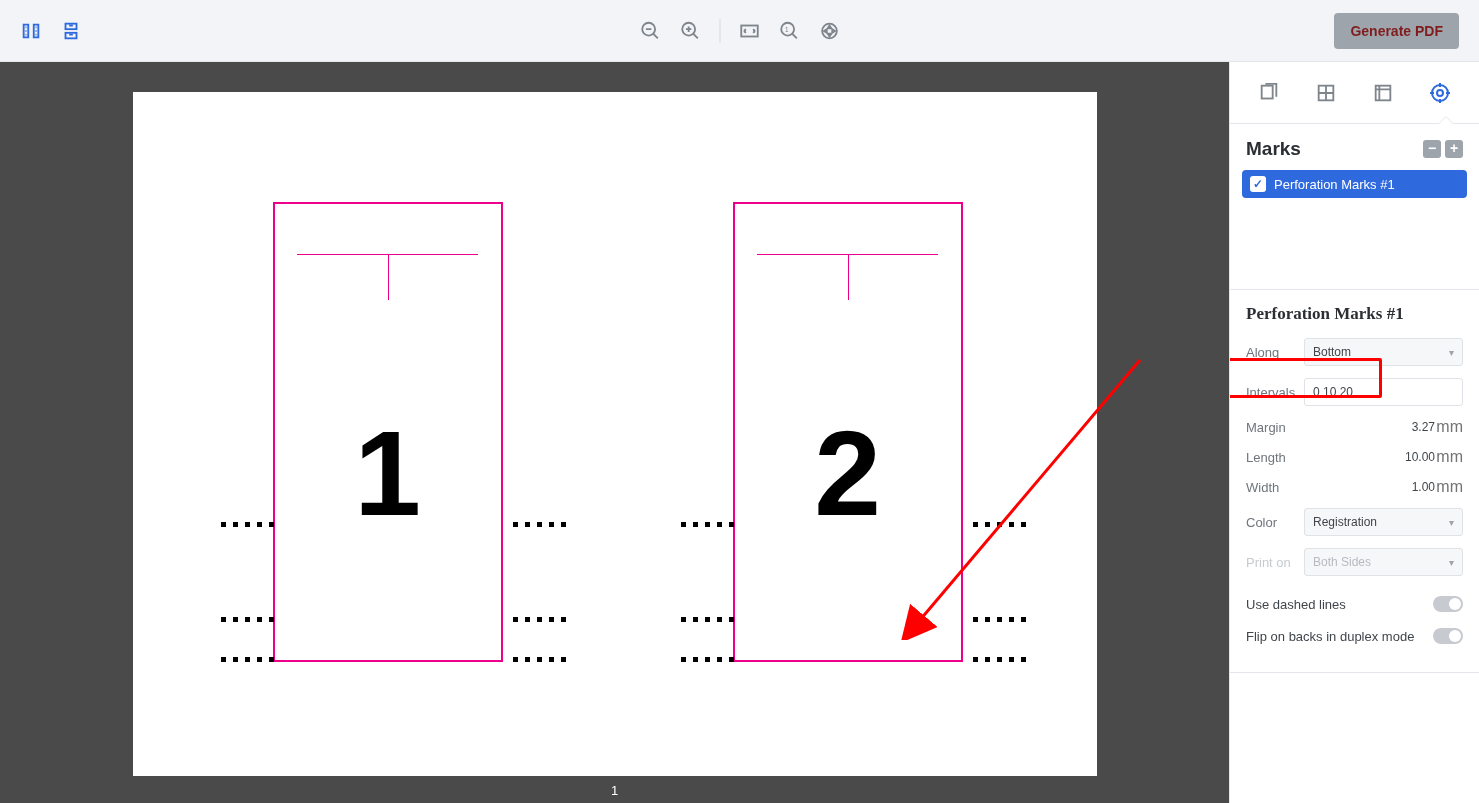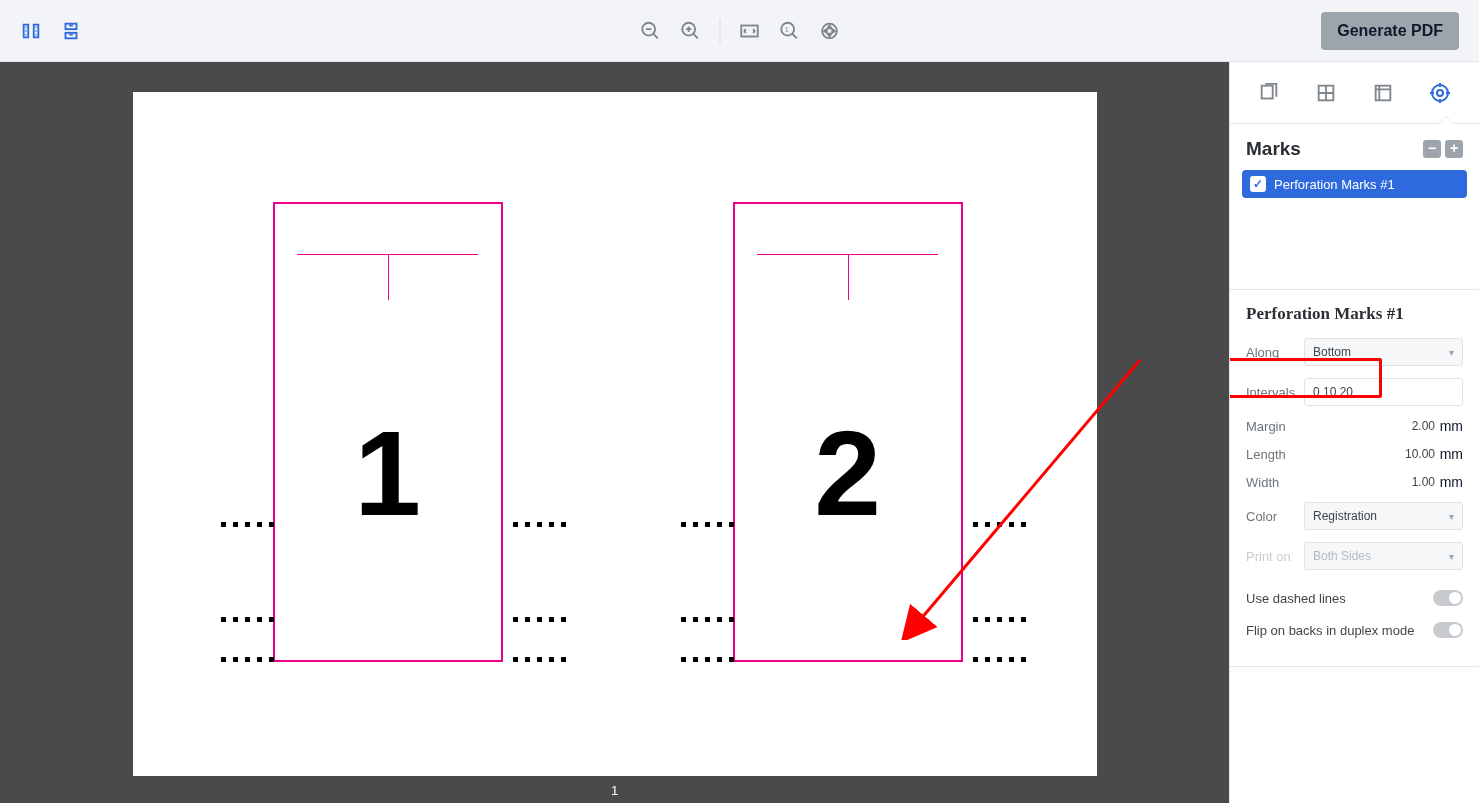--- a/index.html
+++ b/index.html
@@ -16,21 +16,21 @@
   padding: 0 20px;
   gap: 8px;
 }
 .topbar .left-icons { display: flex; gap: 18px; }
 .topbar .center-icons { display: flex; gap: 18px; align-items: center; margin-left: auto; margin-right: auto; position: absolute; left: 50%; transform: translateX(-50%); }
 .topbar .vdiv { width: 1px; height: 24px; background: #d7dade; }
 .topbar .ic { width: 22px; height: 22px; display:flex; align-items:center; justify-content:center; color:#7e858d; cursor:pointer; }
 .topbar .ic.blue { color:#2f69de; }
 .topbar .pdfbtn {
   margin-left: auto;
-  background:#9da4ac; color:#0f172a; font-weight:600; font-size:16px;
+  background:#9da4ac; color:#7f1d1d; font-weight:600; font-size:14px;
   padding:10px 16px; border-radius:4px; border:none; cursor:pointer;
 }
 
 
 .main { flex:1; display:flex; min-height:0; }
 
 
 .canvas-wrap { flex:1; background:#4a4a4a; position:relative; display:flex; flex-direction:column; align-items:center; padding:30px 0 0 0; min-width:0; }
 .sheet {
   width: 964px; height: 684px; background:#fff; position:relative;
@@ -70,21 +70,21 @@
 
 .props { padding:14px 16px 20px 16px; border-bottom:1px solid #e3e6ea; }
 .props h3 { font-size:17px; font-weight:700; color:#2b2f33; margin-bottom:14px; font-family: Georgia, serif; }
 .row { display:flex; align-items:center; margin-bottom:12px; font-size:13px; color:#6f757c; }
 .row .lbl { width:58px; flex-shrink:0; }
 .row .sel, .row .txt { flex:1; height:28px; border:1px solid #dfe2e6; border-radius:3px; background:#f6f7f9; padding:0 8px; font-size:12px; color:#40454b; display:flex; align-items:center; justify-content:space-between; }
 .row .sel.dis { color:#b6bbc1;text-align:right; }
 .row .sel .caret { font-size:10px; color:#9da4ac; }
 .row .txt { background:#fff; }
 .row .val { flex:1; text-align:right; color:#40454b; font-size:12px; }
-.row .unit { width:28px; color:#0f172a; font-size:14px; text-align:right; }
+.row .unit { width:28px; color:#737373; font-size:16px; text-align:right; }
 .row.dis .lbl { color:#c7cbd0; }
 
 .toggle-row { display:flex; align-items:center; font-size:13px; color:#40454b; padding:8px 0; }
 .toggle-row .lbl2 { flex:1; }
 .toggle { width:30px; height:16px; border-radius:8px; background:#c7cbd0; position:relative; cursor:pointer; }
 .toggle::after { content:''; position:absolute; width:12px; height:12px; border-radius:50%; background:#fff; top:2px; right:2px; }
 
 .presets { margin-top:auto; border-top:1px solid #e3e6ea; padding:14px 16px; display:flex; align-items:center; }
 .presets h4 { font-size:14px; font-weight:700; color:#2b2f33; flex:1; }
 .presets .grid-ic { color:#b6bbc1; }
@@ -322,21 +322,21 @@
         <div class="row">
           <div class="lbl">Intervals</div>
           <div class="txt">
               <span>0 10 20</span>
             </div>
         </div>
         <div class="redbox" style="left:-8px; top:68px; width:160px; height:40px;"></div>
 
         <div class="row">
           <div class="lbl">Margin</div>
-          <div class="val">2.00</div>
+          <div class="val">3.27</div>
           <div class="unit">mm</div>
         </div>
         <div class="row">
           <div class="lbl">Length</div>
           <div class="val">10.00</div>
           <div class="unit">mm</div>
         </div>
         <div class="row">
           <div class="lbl">Width</div>
           <div class="val">1.00</div>

